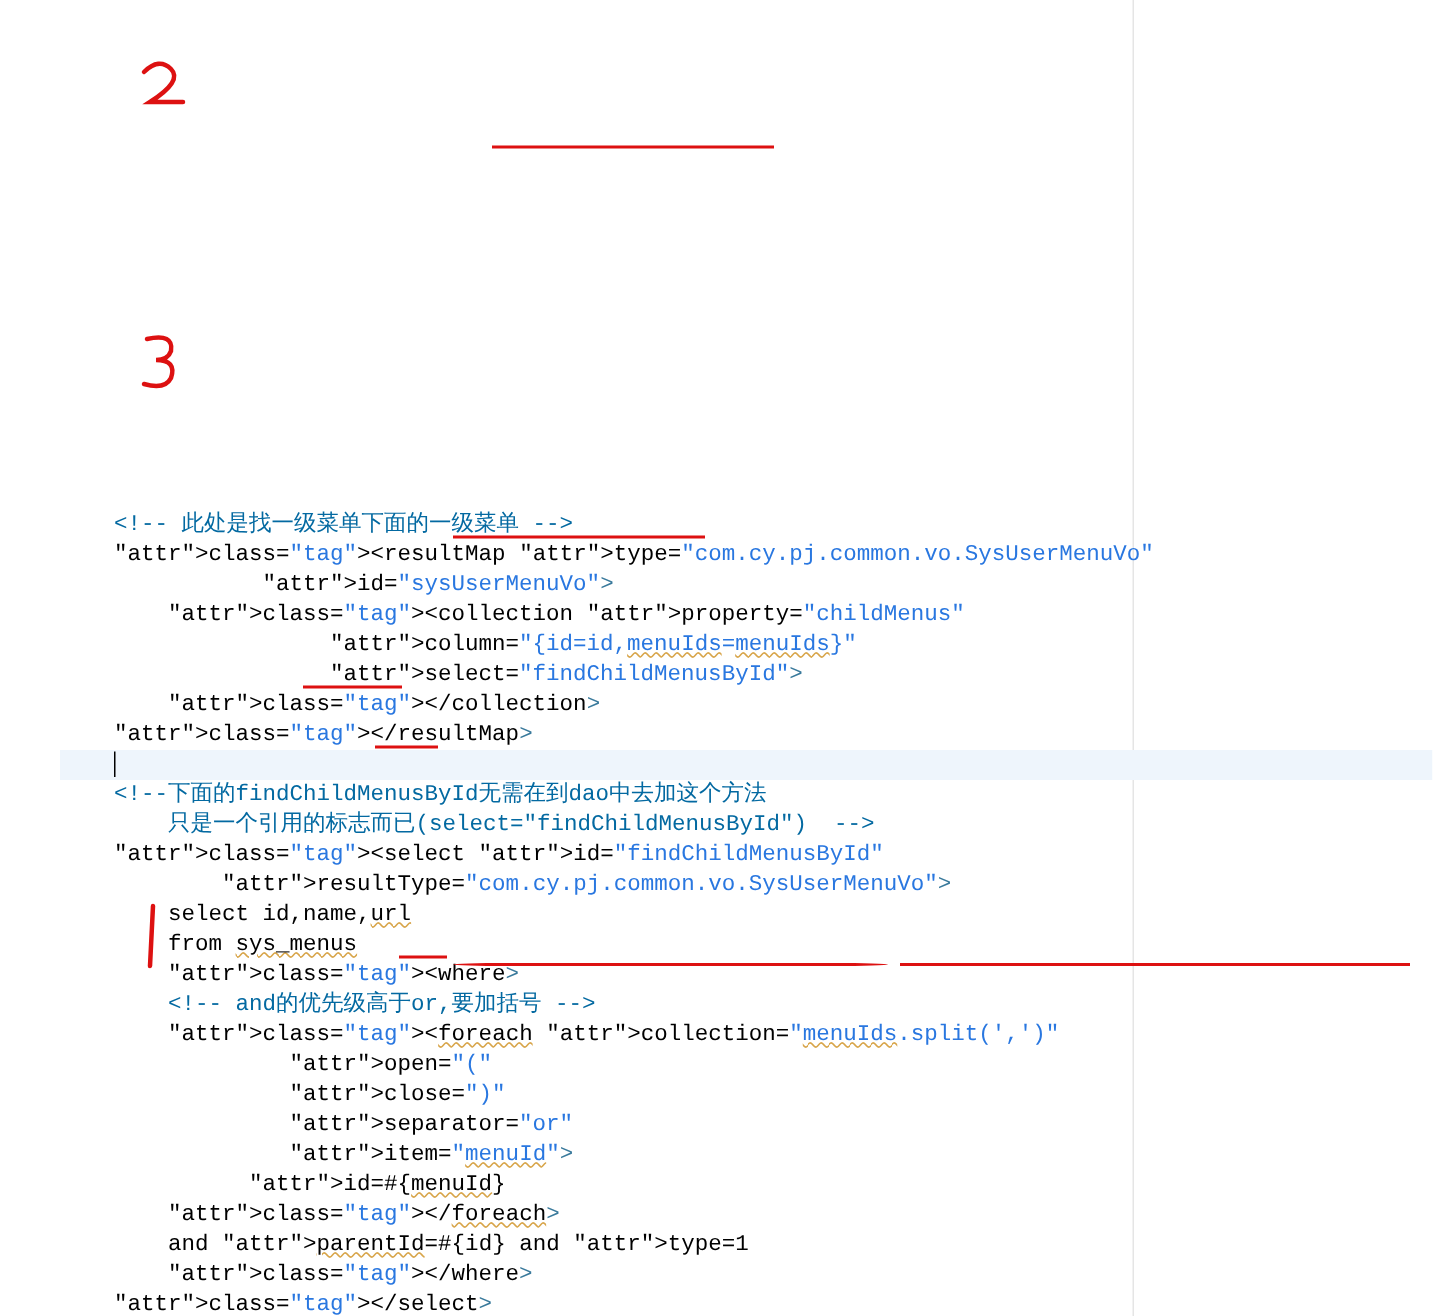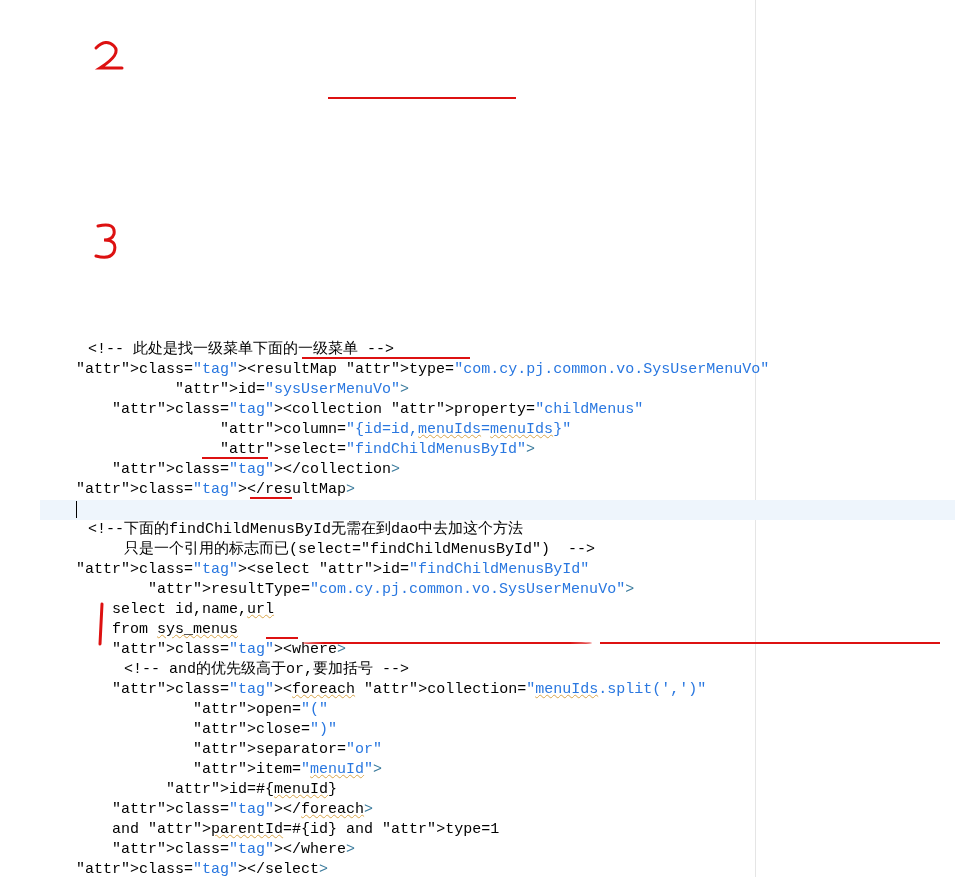--- a/index.html
+++ b/index.html
@@ -27,21 +27,21 @@
   }
   .gutter div { height: 20px; }
   .code {
     flex: 1;
     white-space: pre;
     line-height: 20px;
     font-size: 15px;
     position: relative;
   }
   .line { height: 20px; }
-  .cm { color: #000000; font-style: normal; margin-left: 12px; }
+  .cm { color: #0369a1; font-style: normal; }
   .tag { color: #3a7a9c; }
   .val { color: #2977e0; }
   .err { text-decoration: underline wavy #d8a54a; text-decoration-thickness:1px; }
   .highlight-line {
     background: #eef5fc;
     display: block;
     width: 100%;
   }
   .ruler {
     position: absolute;

